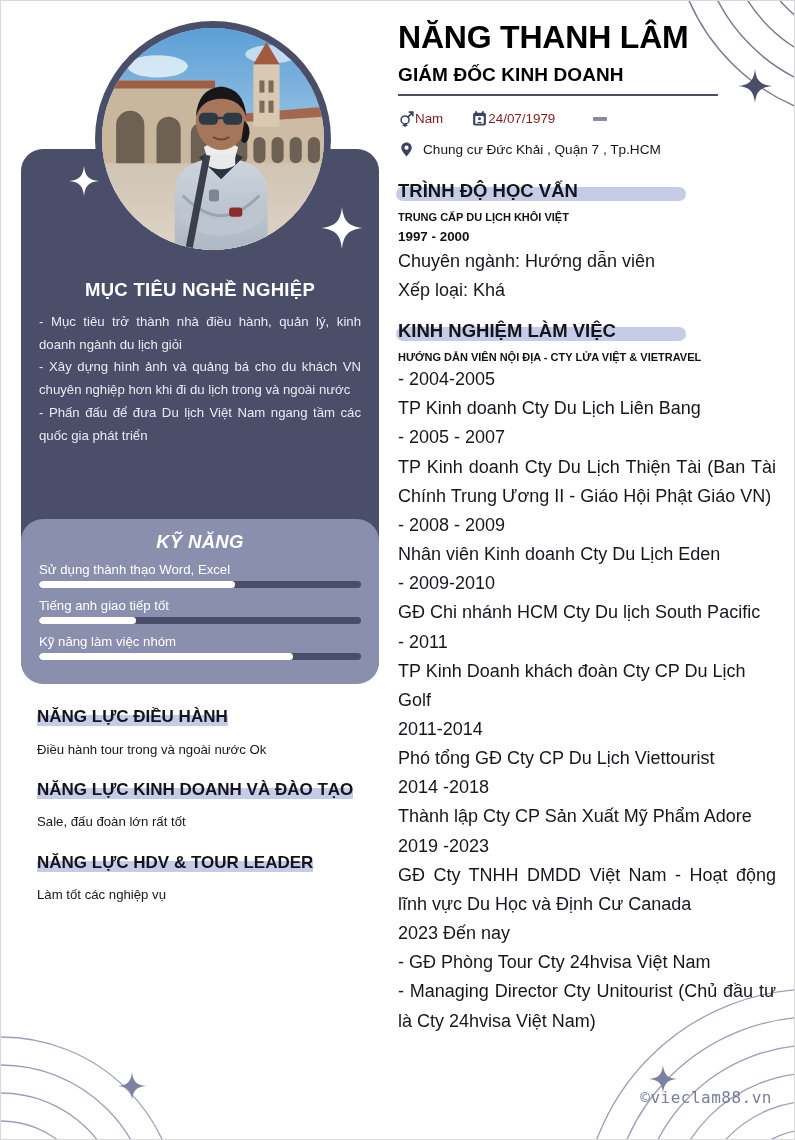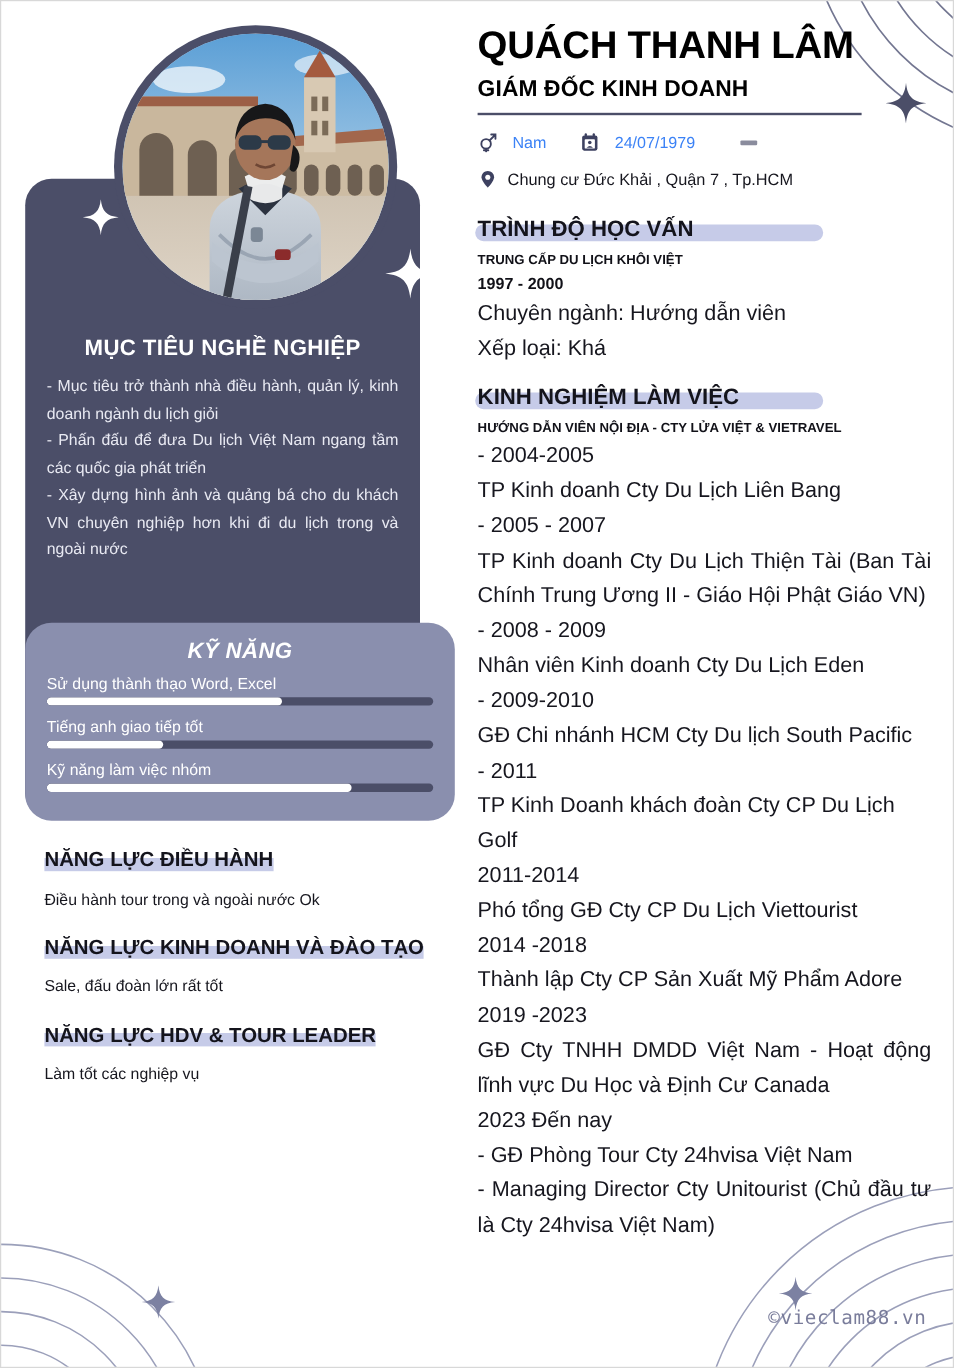--- a/index.html
+++ b/index.html
@@ -34,21 +34,21 @@
     position: absolute;
     left: 20px;
     top: 10px;
     width: 358px;
   }
 
   .dark-card {
     position: absolute;
     left: 0;
     top: 138px;
-    width: 329px;
+    width: 358px;
     height: 534px;
     background: #4b4e68;
     border-radius: 22px;
     overflow: hidden;
   }
 
   .photo-wrap {
     position: absolute;
     left: 74px;
     top: 10px;
@@ -197,23 +197,23 @@
   .meta-row {
     display: flex;
     align-items: center;
     gap: 10px;
     margin-bottom: 14px;
     flex-wrap: nowrap;
   }
   .meta-item {
     display: flex;
     align-items: center;
-    gap: 12px;
+    gap: 0;
     font-size: 13.4px;
-    color: #3b82f6;
+    color: #7f1d1d;
   }
   .meta-item + .meta-item { margin-left: 18px; }
   .ico { width: 17px; height: 17px; display: inline-block; flex: 0 0 auto; }
   .ico svg { width: 100%; height: 100%; display: block; }
   .ghost-mark {
     width: 14px; height: 4px;
     background: #4b4e68;
     opacity: .65;
     margin-left: 28px;
     border-radius: 1px;
@@ -333,22 +333,22 @@
       <path d="M20 0 C21.4 13.6 26.4 18.6 40 20 C26.4 21.4 21.4 26.4 20 40 C18.6 26.4 13.6 21.4 0 20 C13.6 18.6 18.6 13.6 20 0 Z" fill="#7c81a2"></path>
     </svg>
   </div>
 
   <div class="left-col">
 
     <div class="dark-card">
       <div class="card-inner">
         <div class="card-title">MỤC TIÊU NGHỀ NGHIỆP</div>
         <div class="objective-text">- Mục tiêu trở thành nhà điều hành, quản lý, kinh doanh ngành du lịch giỏi</div>
+        <div class="objective-text">- Xây dựng hình ảnh và quảng bá cho du khách VN chuyên nghiệp hơn khi đi du lịch trong và ngoài nước</div>
         <div class="objective-text">- Phấn đấu để đưa Du lịch Việt Nam ngang tầm các quốc gia phát triển</div>
-        <div class="objective-text">- Xây dựng hình ảnh và quảng bá cho du khách VN chuyên nghiệp hơn khi đi du lịch trong và ngoài nước</div>
       </div>
     </div>
 
     <div class="photo-wrap">
       <div class="photo">
         <svg viewBox="0 0 220 220" preserveAspectRatio="xMidYMid slice">
           <defs>
             <linearGradient id="skyg" x1="0" y1="0" x2="0" y2="1">
               <stop offset="0%" stop-color="#5b9fd6"></stop>
               <stop offset="60%" stop-color="#a8cbe6"></stop>
@@ -474,21 +474,21 @@
         <div class="comp-heading">
           <span class="hl">NĂNG LỰC HDV &amp; TOUR LEADER</span>
         </div>
         <div class="comp-desc">Làm tốt các nghiệp vụ</div>
       </div>
     </div>
   </div>
 
   <div class="right-col">
 
-    <div class="name">QUÁCH THANH LÂM</div>
+    <div class="name">NĂNG THANH LÂM</div>
     <div class="role">GIÁM ĐỐC KINH DOANH</div>
     <div class="divider"></div>
 
     <div class="meta-row">
       <div class="meta-item">
         <span class="ico">
           <svg viewBox="0 0 24 24">
             <circle cx="10" cy="14" r="5.6" fill="none" stroke="#3d4160" stroke-width="2.2"></circle>
             <path d="M14 10 L21 3 M16 3 L21 3 L21 8" fill="none" stroke="#3d4160" stroke-width="2.2" stroke-linecap="round"></path>
             <path d="M10 19.6 L10 23 M7.4 21.4 L12.6 21.4" fill="none" stroke="#3d4160" stroke-width="2.2" stroke-linecap="round"></path>

